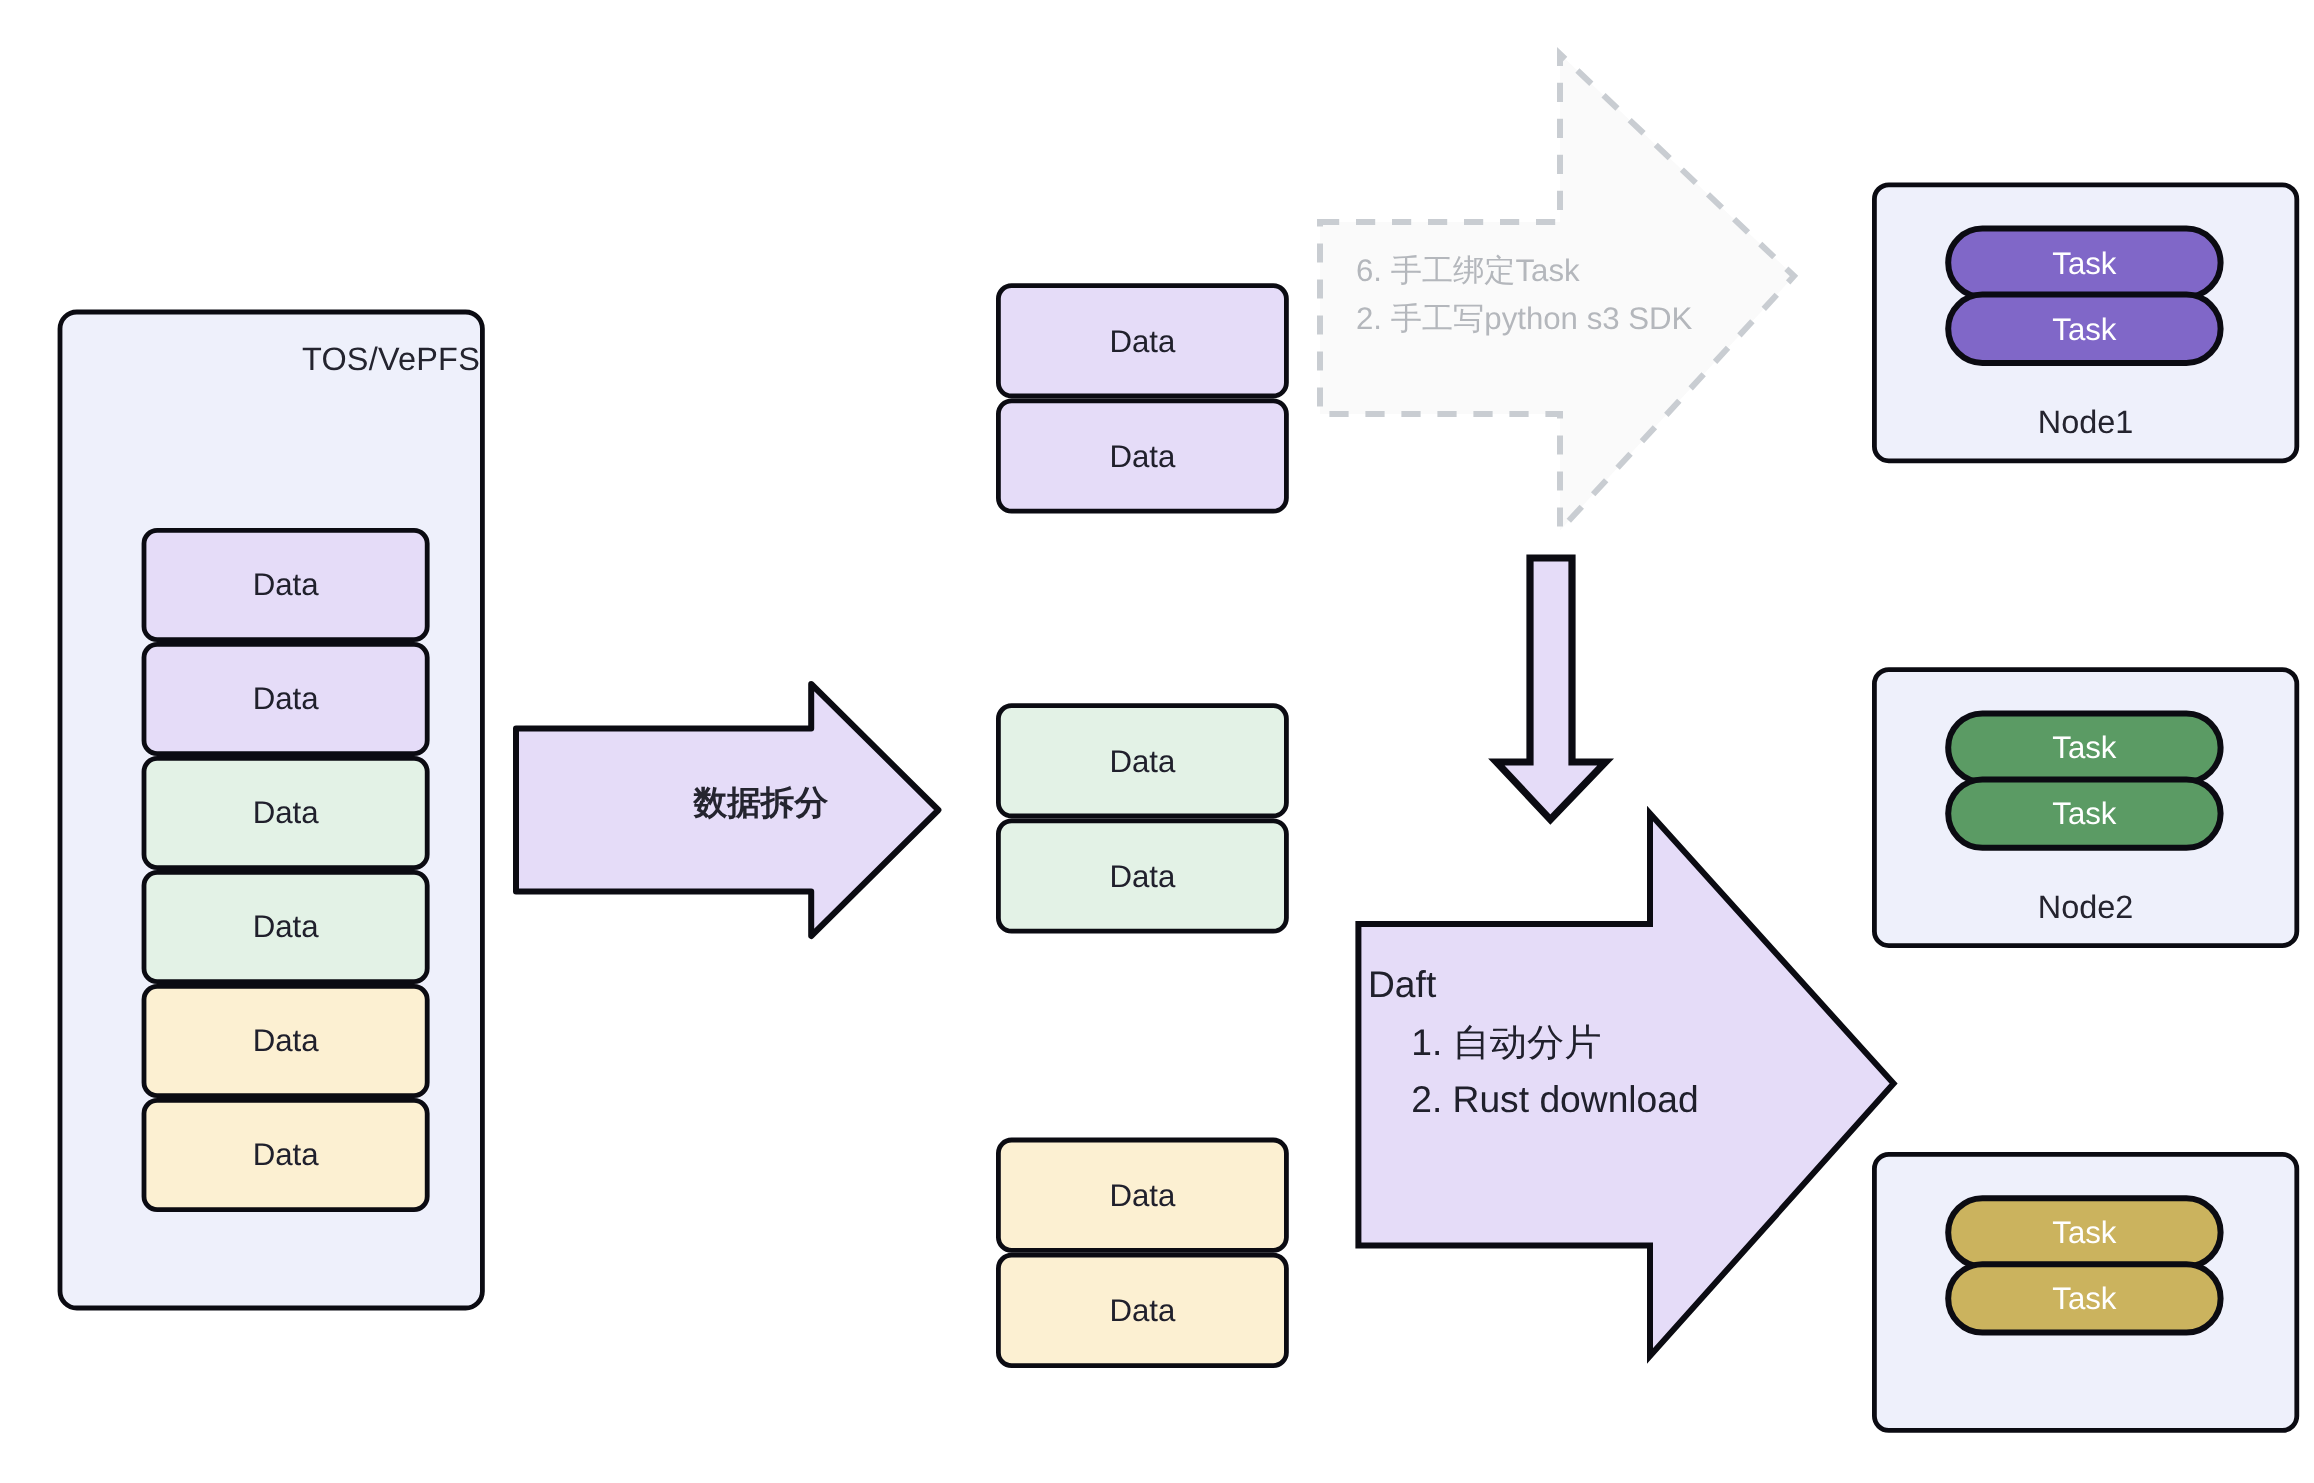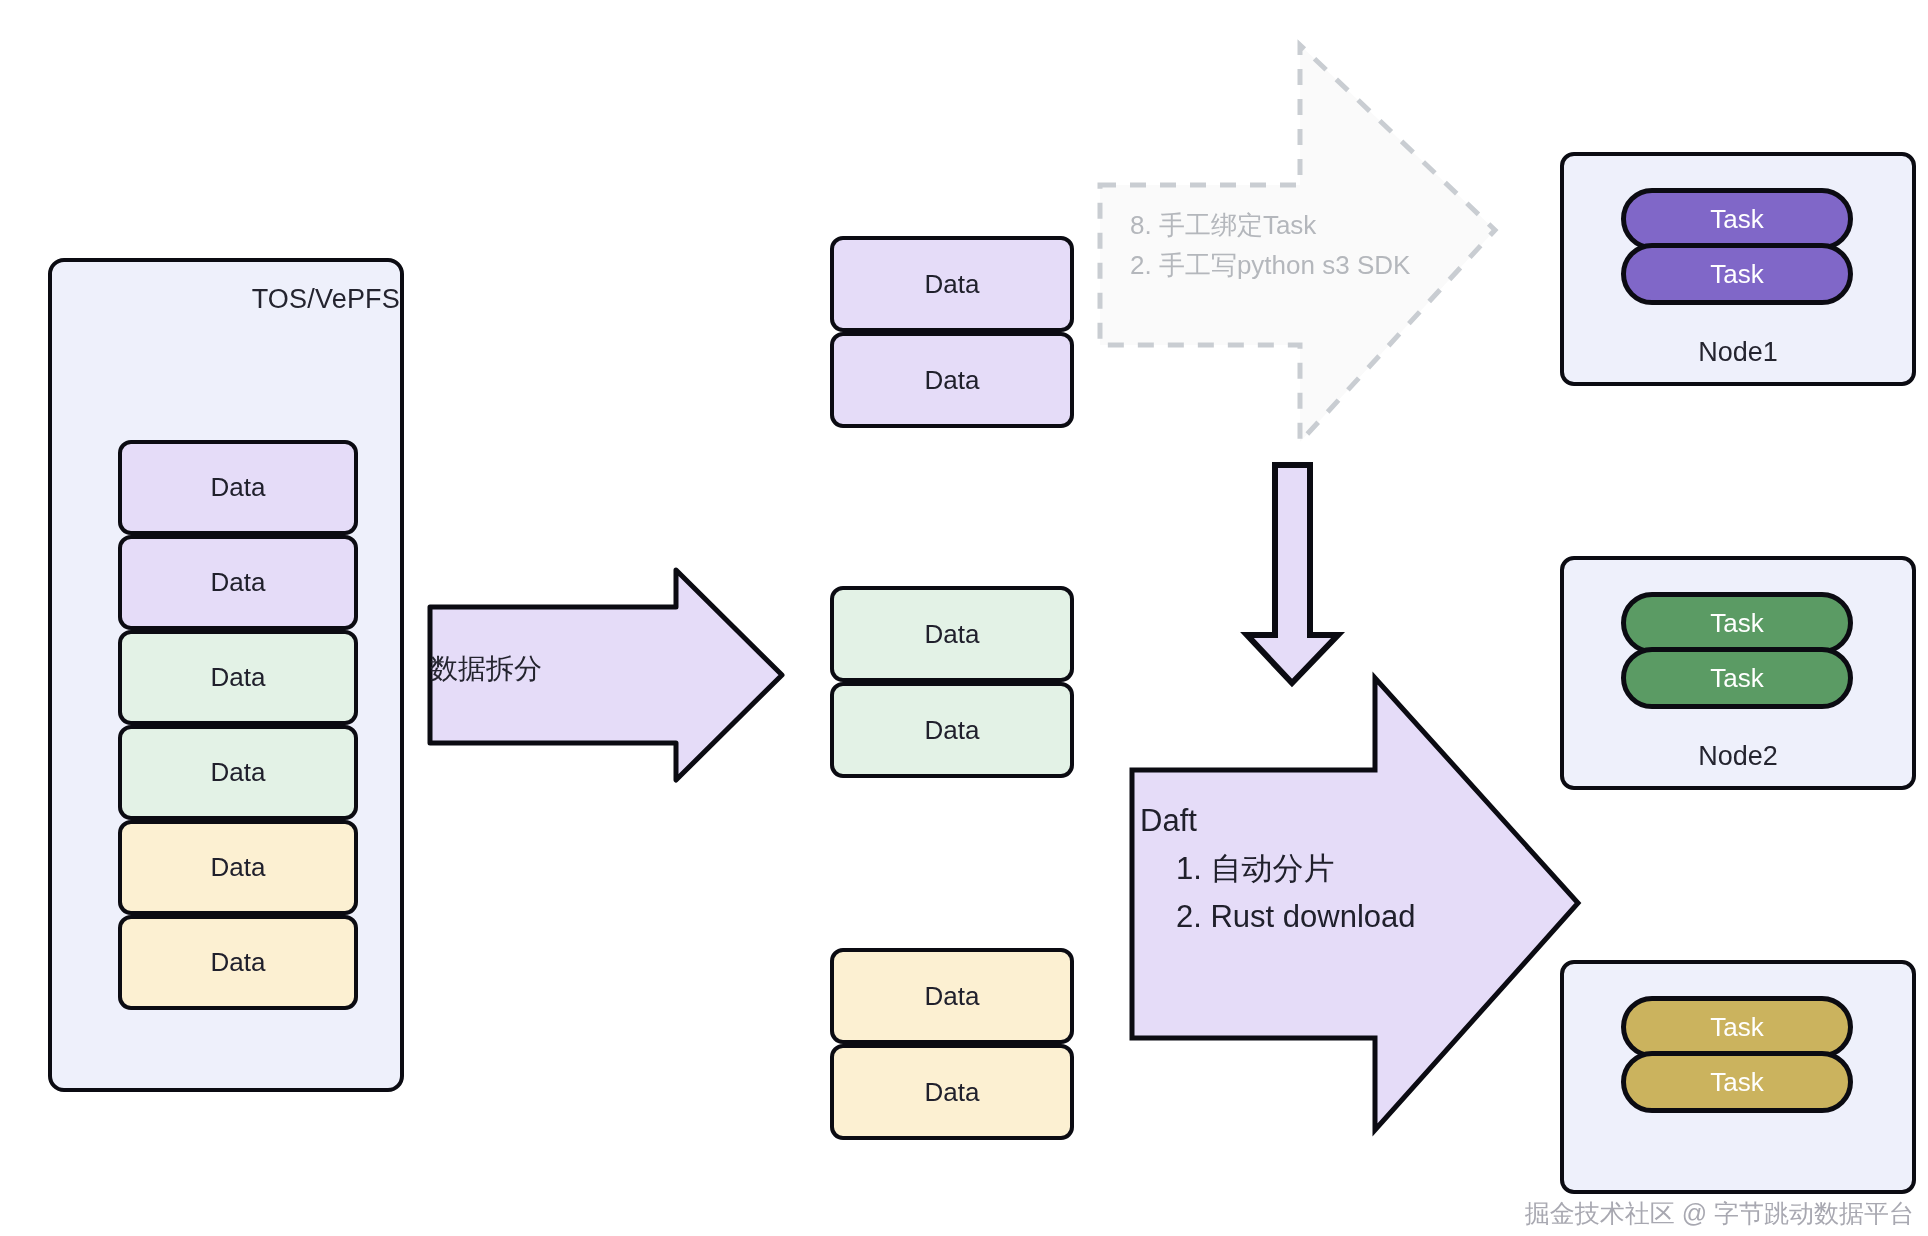--- a/index.html
+++ b/index.html
@@ -115,22 +115,23 @@
     position: absolute;
     font-size: 27px;
     color: #24242f;
     white-space: nowrap;
     line-height: 1.38;
   }
   .split-label {
     left: 430px;
     top: 650px;
     width: 260px;
-    text-align: left;
+    text-align: right;
     font-size: 28px;
+    font-weight: bold;
   }
   .dashed-text {
     left: 1130px;
     top: 205px;
     color: #b4b7bc;
     font-size: 26px;
     line-height: 1.55;
   }
   .daft-text {
     left: 1140px;
@@ -164,21 +165,21 @@
     <polygon points="1100,185 1300,185 1300,45 1495,230 1300,442 1300,345 1100,345" fill="#fafafa" stroke="#c9cdd2" stroke-width="5" stroke-dasharray="16 14" stroke-linejoin="miter"></polygon>
 
     <polygon points="1275,465 1310,465 1310,635 1338,635 1292,683 1247,635 1275,635" fill="#e5dcf8" stroke="#0b0b12" stroke-width="6" stroke-linejoin="miter"></polygon>
 
     <polygon points="1132,770 1375,770 1375,678 1578,903 1375,1130 1375,1038 1132,1038" fill="#e5dcf8" stroke="#0b0b12" stroke-width="5" stroke-linejoin="miter"></polygon>
   </svg>
 
   <div class="arrow-text split-label">数据拆分</div>
 
   <div class="arrow-text dashed-text">
-    <div>8. 手工绑定Task</div>
+    <div>6. 手工绑定Task</div>
     <div>2. 手工写python s3 SDK</div>
   </div>
 
   <div class="arrow-text daft-text">
     <div>Daft</div>
     <div class="sub">1. 自动分片</div>
     <div class="sub">2. Rust download</div>
   </div>
 
   <div class="storage-box">
@@ -247,15 +248,14 @@
 
   <div class="node-box" style="left:1538px; top:960px; width:356px; height:234px">
     <div class="task-pill pill-gold" style="top:32px">
       <span>Task</span>
     </div>
     <div class="task-pill pill-gold" style="top:87px">
       <span>Task</span>
     </div>
   </div>
 
-  <div class="watermark">掘金技术社区 @ 字节跳动数据平台</div>
 
 </div>
 
 </body></html>

